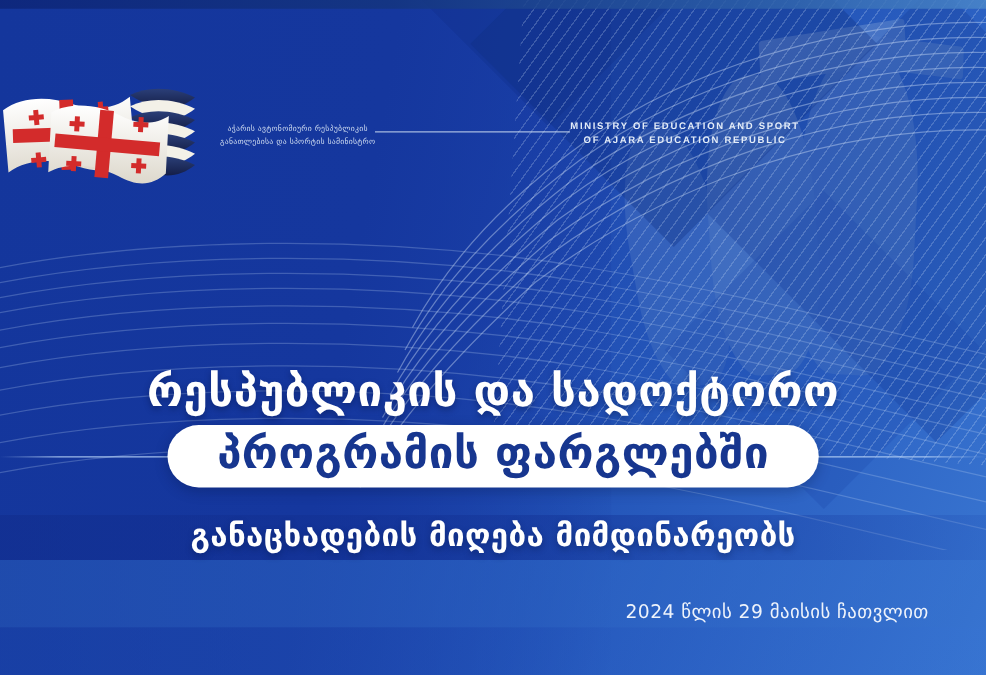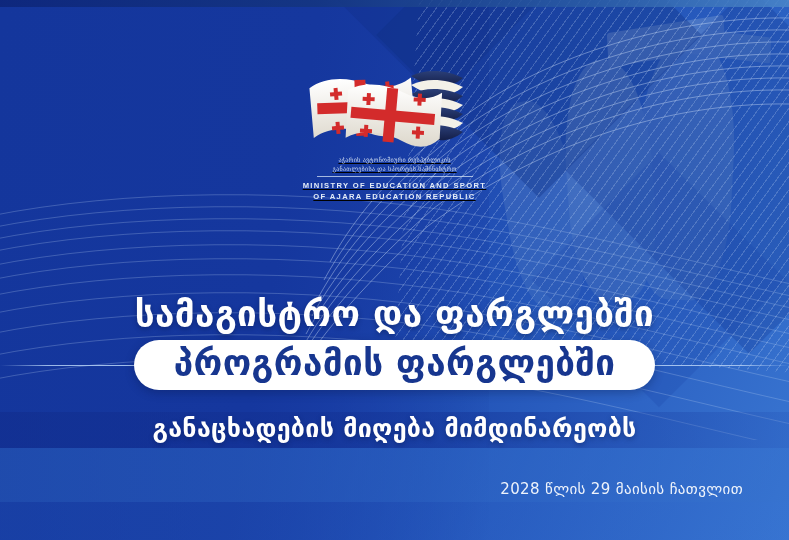--- a/index.html
+++ b/index.html
@@ -124,23 +124,22 @@
     background:linear-gradient(90deg,
       rgba(30,76,176,0.40) 0%,
       rgba(38,90,192,0.42) 50%,
       rgba(50,110,208,0.30) 100%);
   }
 
   
   .logo {
     position:absolute;
     left:0; right:0; top:62px;
-    display:flex; flex-direction:column; align-items:center;
+    display:flex; flex-direction:row; align-items:center;
     z-index:8;
-    text-decoration:underline;
   }
   .flags { width:176px; height:88px; }
   .logo-ka {
     margin-top:5px;
     font-size:6.2px; letter-spacing:.2px; line-height:1.5;
     color:#cfdcf0; text-align:center; white-space:nowrap;
     font-family:"DejaVu Sans", sans-serif;
   }
   .rule {
     width:156px; height:1px; margin:2px 0 3px;
@@ -333,27 +332,27 @@
     <div class="rule"></div>
 
     <div class="logo-en">
       <div>MINISTRY OF EDUCATION AND SPORT</div>
       <div>OF AJARA EDUCATION REPUBLIC</div>
     </div>
   </div>
 
   <div class="headline">
 
-    <div class="line1">სამაგისტრო და ფარგლებში</div>
+    <div class="line1">რესპუბლიკის და სადოქტორო</div>
 
     <div class="pill-row">
       <div class="pill-rule"></div>
       <div class="pill">
         <span>პროგრამის ფარგლებში</span>
       </div>
     </div>
 
     <div class="line3">განაცხადების მიღება მიმდინარეობს</div>
   </div>
 
-  <div class="date">2028 წლის 29 მაისის ჩათვლით</div>
+  <div class="date">2024 წლის 29 მაისის ჩათვლით</div>
 
 </div>
 
 </body></html>

